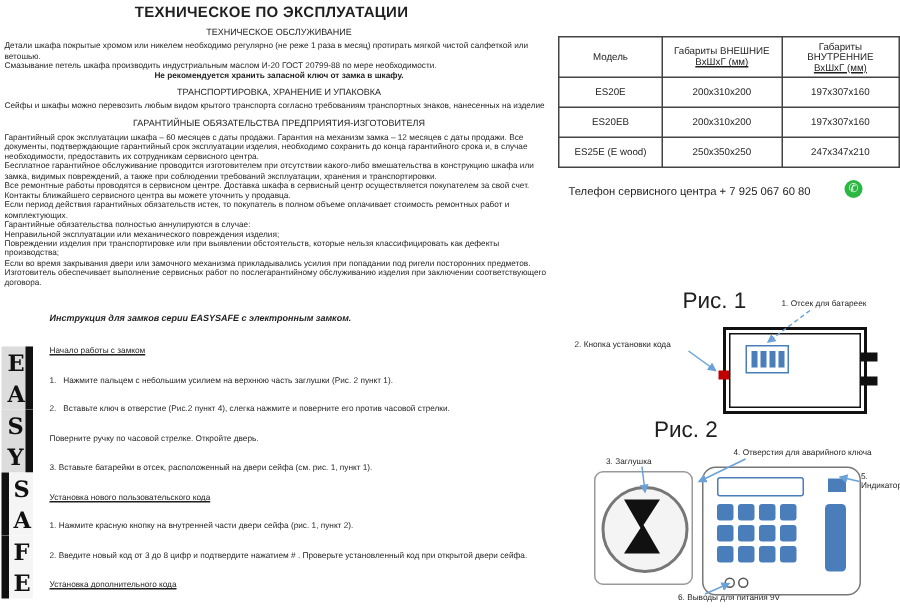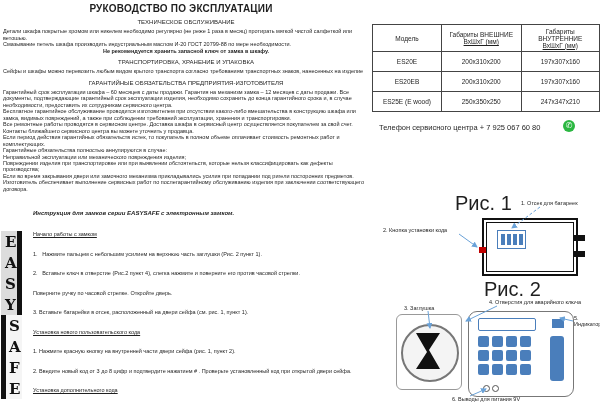--- a/index.html
+++ b/index.html
@@ -22,23 +22,23 @@
   .dims-table th,.dims-table td{border:1px solid #444;padding:1px 2px;font-weight:normal;vertical-align:middle}
   .dims-table th{height:24px}
   .dims-table td{height:17px}
   .cw1{width:70px}.cw2{width:80px}.cw3{width:78px}
   .sub{display:block;text-decoration:underline}
 
   .phone{position:absolute;left:379px;top:123px;font-size:7.5px}
   .wa{position:absolute;left:563px;top:120px;width:12px;height:12px;border-radius:50%;
       background:#2bb741;color:#fff;font-size:8px;text-align:center;line-height:12px}
 
-  .figcap{position:absolute;font-size:20px}
+  .figcap{position:absolute;font-size:15px}
   #cap1{left:455px;top:192px}
-  #cap2{left:484px;top:278px}
+  #cap2{left:436px;top:278px}
 
   
   .fig1{position:absolute;left:482px;top:218px;width:92px;height:54px;border:2px solid #111;background:#fff}
   .fig1 .inner{position:absolute;left:2px;top:2px;right:2px;bottom:2px;border:1px solid #111}
   .battery{position:absolute;left:13px;top:10px;width:27px;height:17px;border:1px solid #4a7ebb;
            display:flex;gap:2px;align-items:center;justify-content:center}
   .battery .bar{width:4px;height:11px;background:#4a7ebb}
   .redbtn{position:absolute;left:-5px;top:27px;width:7px;height:6px;background:#c00000}
   .hinge{position:absolute;right:-9px;width:11px;height:6px;background:#111}
   .h1{top:15px}.h2{top:31px}
@@ -73,21 +73,21 @@
   .lg{position:relative;width:21px;height:21px;display:flex;align-items:center;
       font-family:"DejaVu Serif",serif;font-weight:bold;font-size:15px;color:#111}
   .lg.top{background:#dcdcdc;padding-left:4px;box-sizing:border-box}
   .lg.top::after{content:"";position:absolute;right:0;top:0;width:5px;height:100%;background:#111}
   .lg.bot{background:#f5f5f5;padding-left:8px;box-sizing:border-box}
   .lg.bot::before{content:"";position:absolute;left:0;top:0;width:5px;height:100%;background:#111}
 </style>
 </head>
 <body>
 
-<div class="title">РУКОВОДСТВО ПО ЭКСПЛУАТАЦИИ</div>
+<div class="title">ТЕХНИЧЕСКОЕ ПО ЭКСПЛУАТАЦИИ</div>
 
 <div class="leftcol">
   <div class="sec-h">ТЕХНИЧЕСКОЕ ОБСЛУЖИВАНИЕ</div>
   <div class="p">Детали шкафа покрытые хромом или никелем необходимо регулярно (не реже 1 раза в месяц) протирать мягкой чистой салфеткой или ветошью.</div>
   <div class="p">Смазывание петель шкафа производить индустриальным маслом И-20 ГОСТ 20799-88 по мере необходимости.</div>
   <div class="p center bold">Не рекомендуется хранить запасной ключ от замка в шкафу.</div>
 
   <div class="sec-h">ТРАНСПОРТИРОВКА, ХРАНЕНИЕ И УПАКОВКА</div>
   <div class="p">Сейфы и шкафы можно перевозить любым видом крытого транспорта согласно требованиям транспортных знаков, нанесенных на изделие</div>
 

